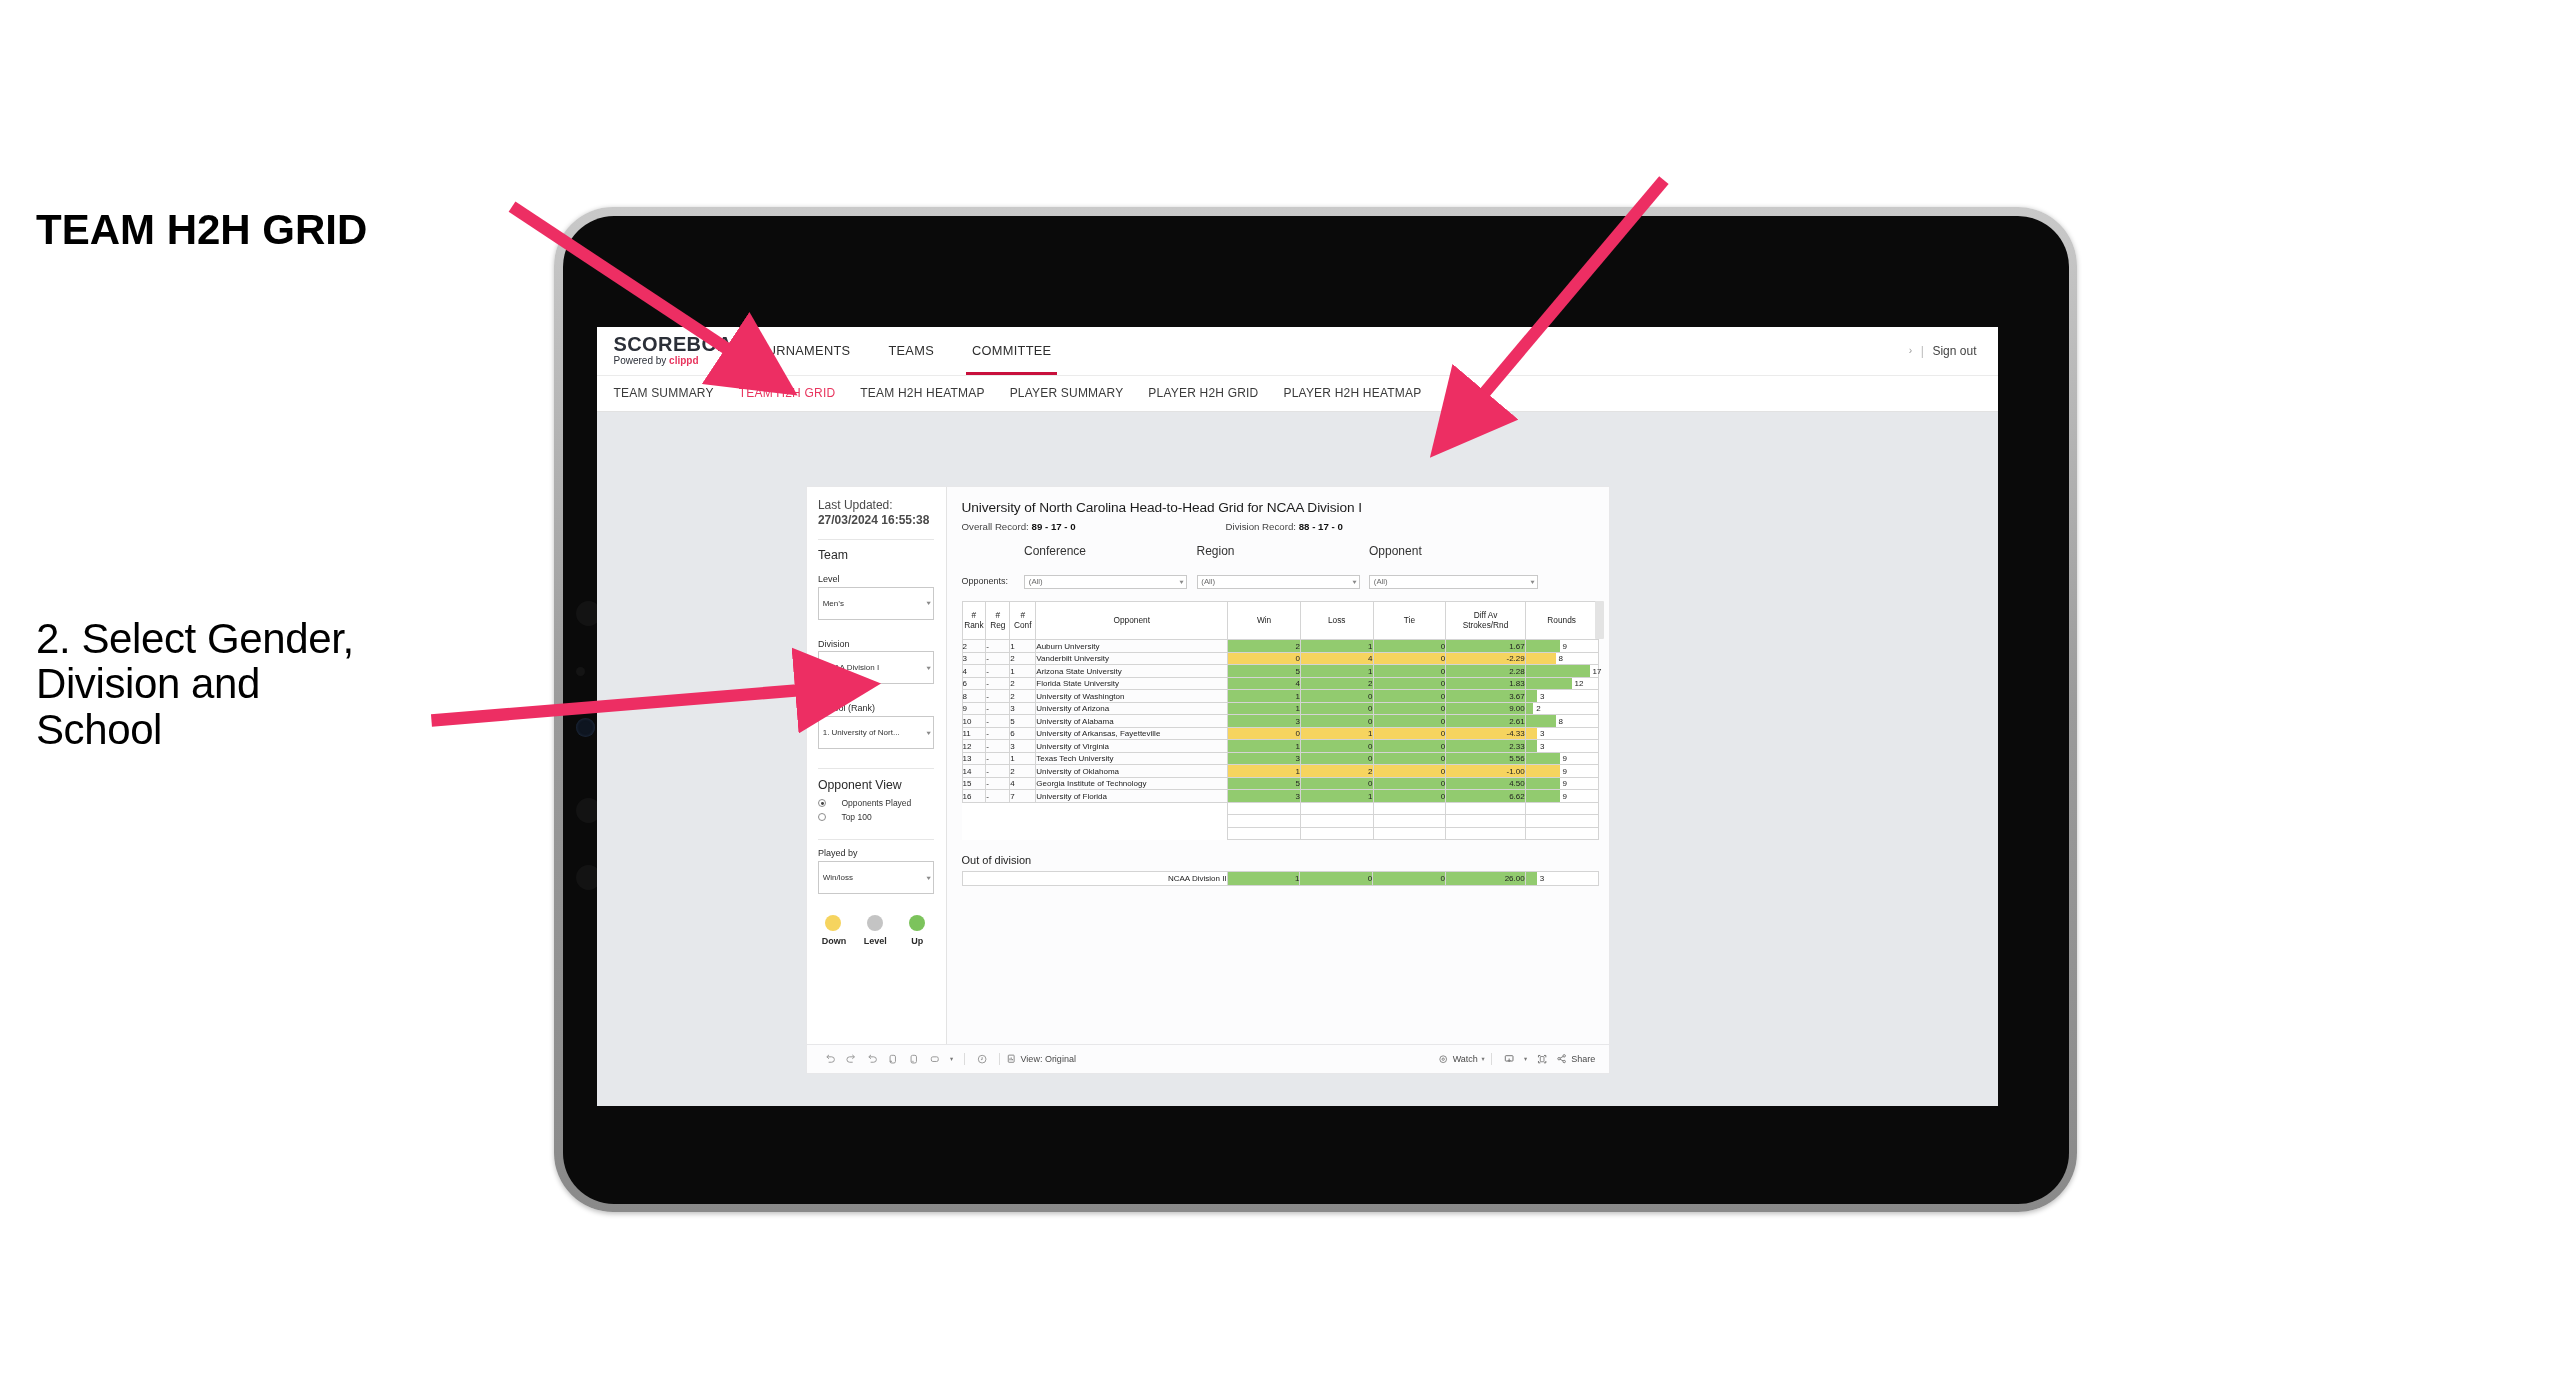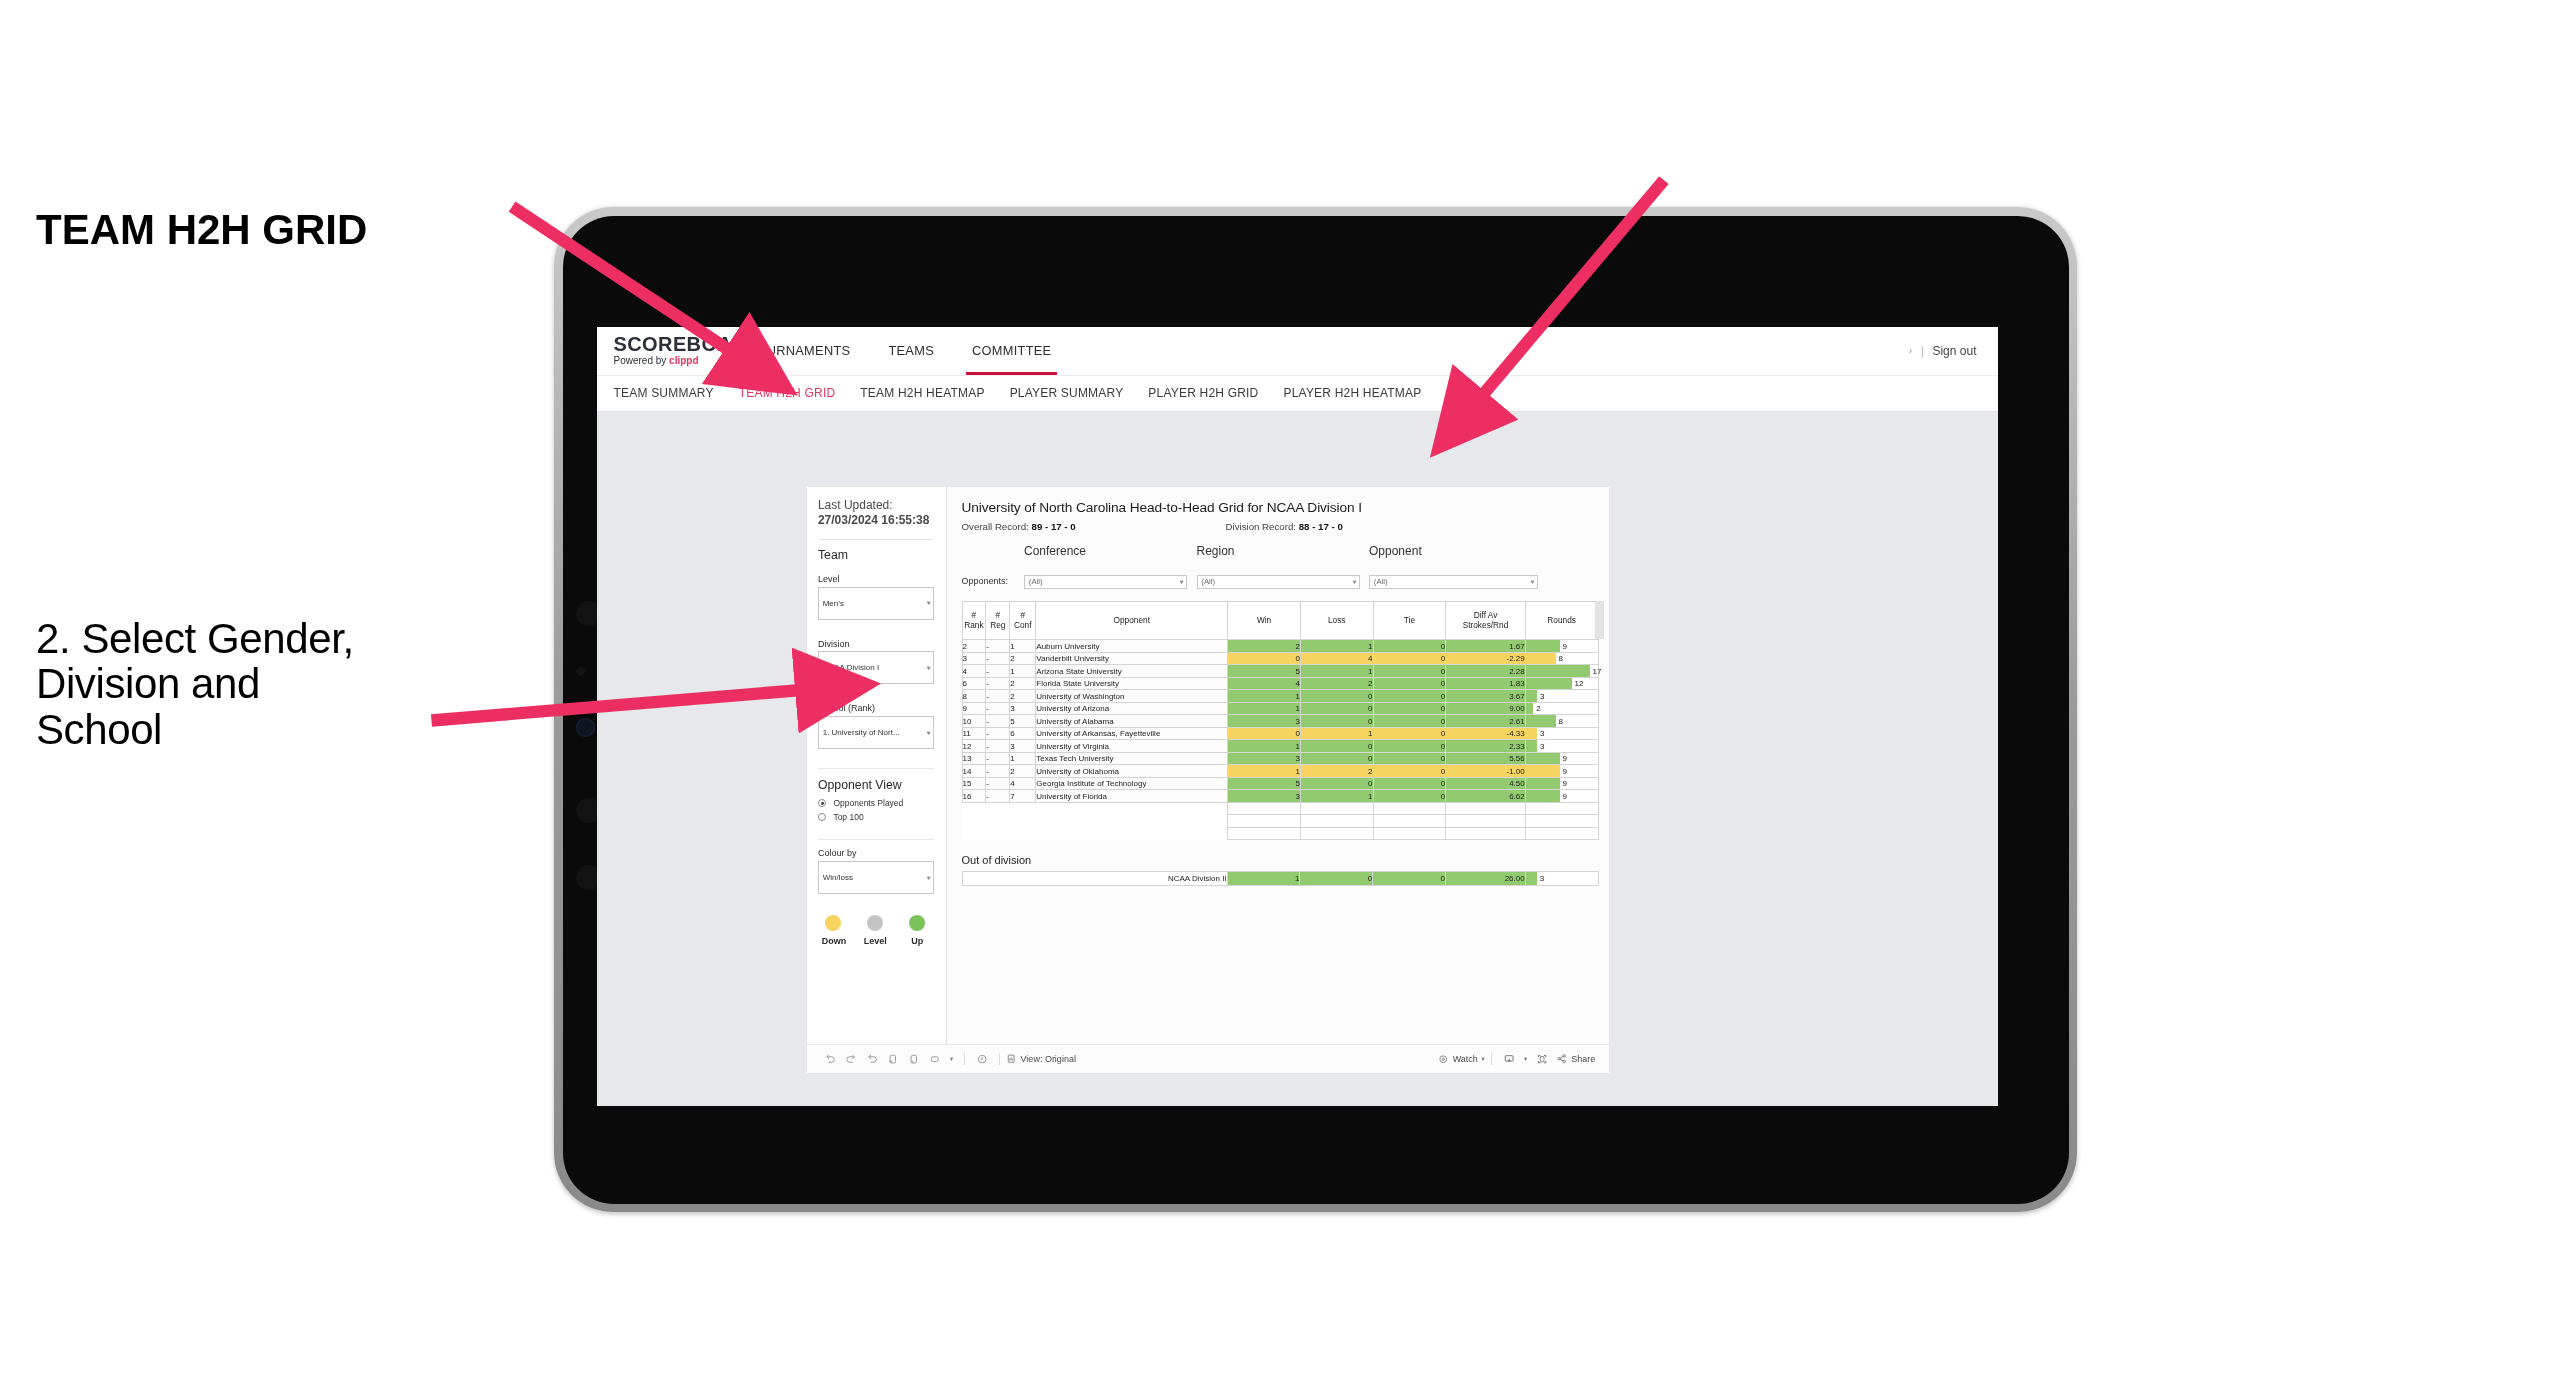--- a/index.html
+++ b/index.html
@@ -143,21 +143,21 @@
   .fsection-title { font-size: 12.3px; color:#2b2b2b; margin: 5.7px 0 11.4px 0; font-weight:400; }
   .flabel { font-size: 9px; color:#2b2b2b; margin-bottom: 2.8px; font-weight:400; }
   .fselect {
     height: 33px; border:0.9px solid #c9c9c9; background:#fff;
     display:flex; align-items:center; justify-content:space-between;
     padding: 0 2.8px 0 3.8px; font-size: 8px; color:#333;
     margin-bottom: 19px; cursor:pointer;
   }
   .fselect .caret { color:#8a8a8a; font-size:6.6px; transform: scaleX(1.3); }
   .fselect .val { overflow:hidden; white-space:nowrap; text-overflow:ellipsis; }
-  .radio-row { display:flex; align-items:center; gap:7px; margin-bottom:3.8px; font-size:8.5px; color:#333; cursor:pointer;}
+  .radio-row { display:flex; align-items:center; gap:15px; margin-bottom:3.8px; font-size:8.5px; color:#333; cursor:pointer;}
   .radio {
     width:8.5px; height:8.5px; border-radius:50%;
     border:0.9px solid #8d8d8d; background:#fff; position:relative; flex:none;
   }
   .radio.on::after {
     content:""; position:absolute; left:1.9px; top:1.9px; width:2.8px; height:2.8px;
     border-radius:50%; background:#444;
   }
   .legend-row { display:flex; gap:19px; margin-top: 21px; padding-left: 3.8px;}
   .legend-item { text-align:center; width:23px; }
@@ -313,21 +313,21 @@
                   <span class="radio on"></span>
                   <span>Opponents Played</span>
                 </div>
                 <div class="radio-row">
                   <span class="radio"></span>
                   <span>Top 100</span>
                 </div>
 
                 <div class="fdivider" style="margin-top:17px;"></div>
 
-                <div class="flabel">Colour by</div>
+                <div class="flabel">Played by</div>
                 <div class="fselect">
                   <span class="val">Win/loss</span>
                   <span class="caret">▾</span>
                 </div>
 
                 <div class="legend-row">
                   <div class="legend-item">
                     <div class="legend-dot" id="dot-down" style="background: rgb(246, 212, 95);"></div>
                     <div class="legend-label">Down</div>
                   </div>

